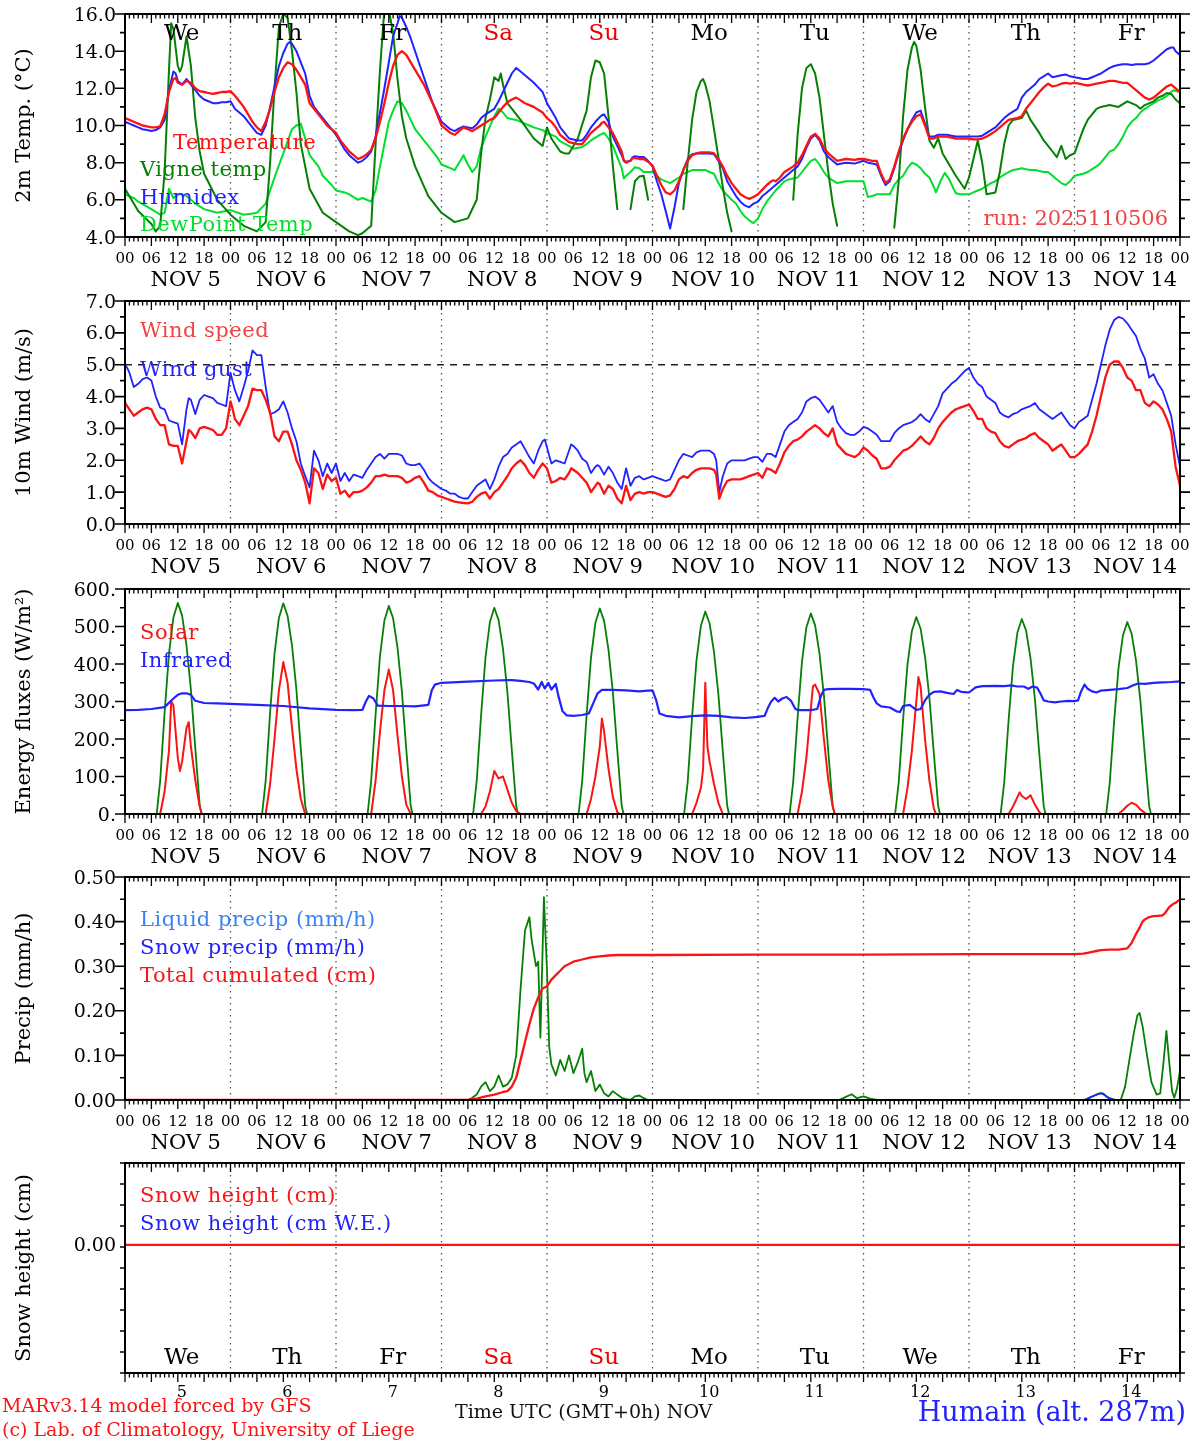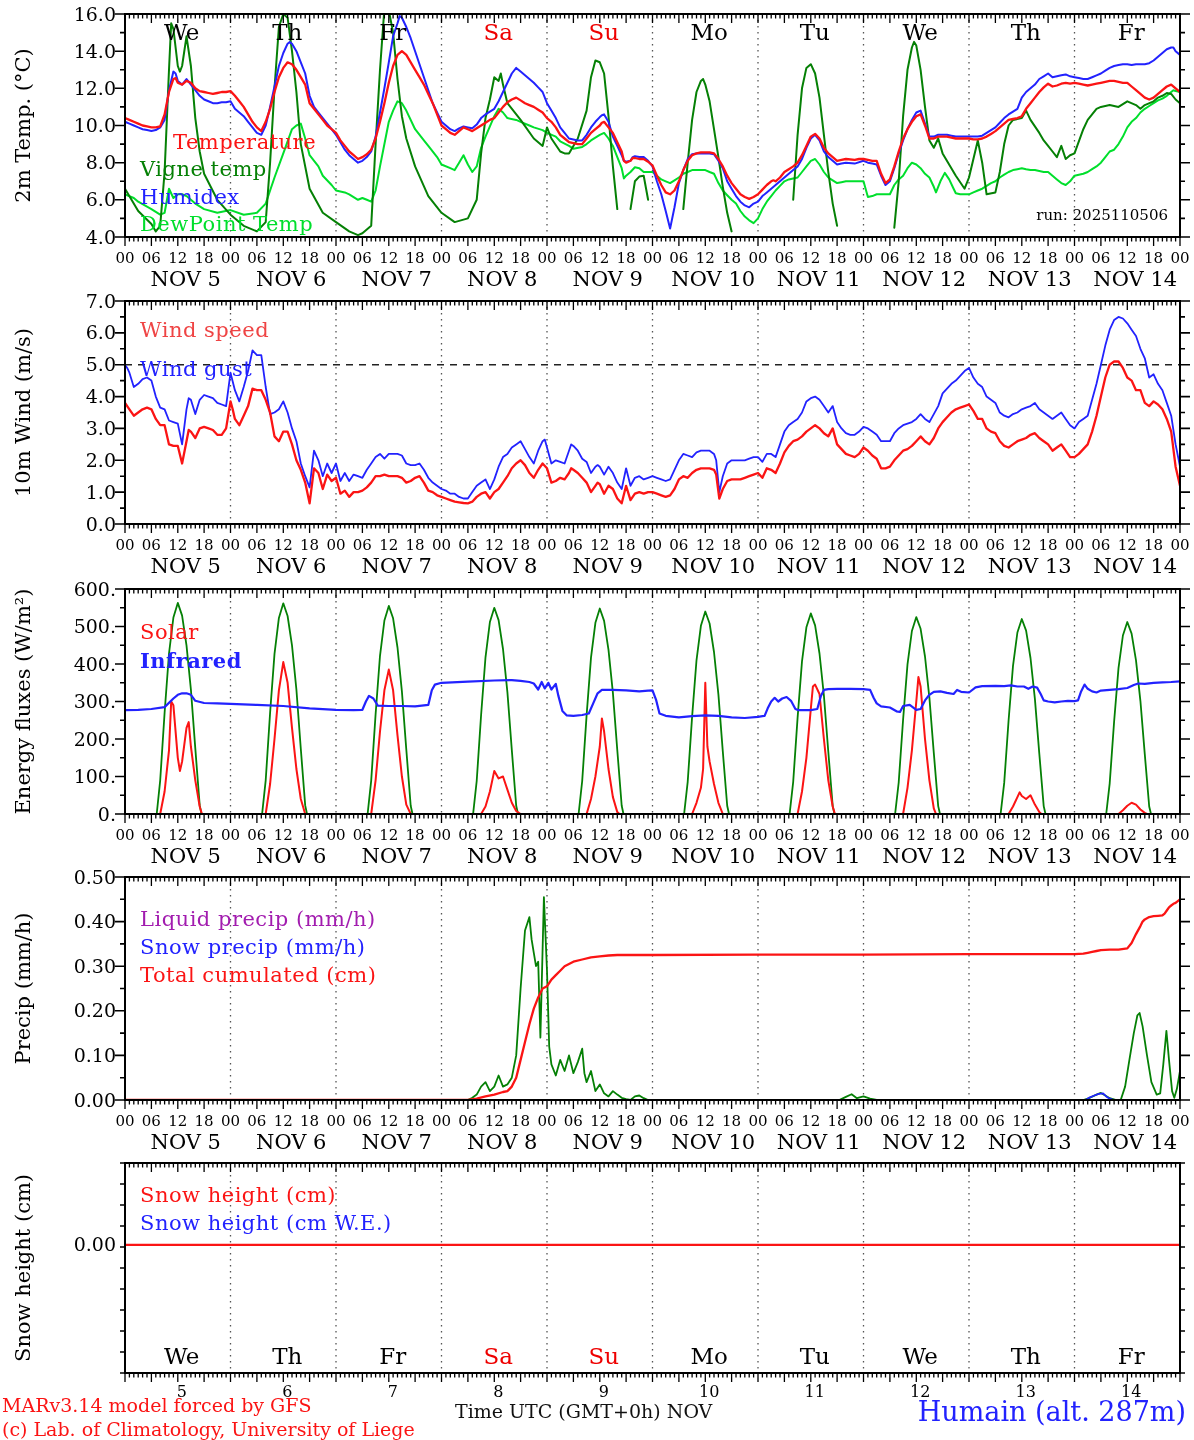--- a/index.html
+++ b/index.html
@@ -1,21 +1,21 @@
 <!DOCTYPE html>
 <html><head>
 <meta charset="utf-8">
 <style>
   html,body{margin:0;padding:0;background:#fff;}
   #wrap{position:relative;width:1194px;height:1440px;background:#fff;overflow:hidden;
         font-family:"DejaVu Serif",serif;text-align:right;}
   #chart{position:absolute;left:0;top:0;}
   .ov{position:absolute;white-space:nowrap;font-family:"DejaVu Serif",serif;}
   .legend{font-size:21px;letter-spacing:.5px;}
-  .runlab{font-size:15px;color:#000000;}
+  .runlab{font-size:21px;color:#ef4444;}
   .cred{font-size:19px;color:#fb1414;}
   .xlab{font-size:19px;color:#111;}
   .station{font-size:27px;color:#2222fe;}
 </style>
 </head>
 <body>
 
 <div id="wrap">
   <svg id="chart" width="1194" height="1440">
       <clipPath id="clip0">
@@ -350,23 +350,23 @@
 
   <div class="ov legend" style="left: 140px; top: 130px; color: rgb(251, 20, 20); margin-left: 33px;">Temperature</div>
   <div class="ov legend" style="left: 140px; top: 157px; color: rgb(5, 128, 5);">Vigne temp</div>
   <div class="ov legend" style="left: 140px; top: 185px; color: rgb(34, 34, 254);">Humidex</div>
   <div class="ov legend" style="left: 140px; top: 212px; color: rgb(0, 223, 44);">DewPoint Temp</div>
 
   <div class="ov legend" style="left: 140px; top: 318px; color: #ef4444;">Wind speed</div>
   <div class="ov legend" style="left: 140px; top: 357px; color: rgb(34, 34, 254);">Wind gust</div>
 
   <div class="ov legend" style="left: 140px; top: 620px; color: rgb(251, 20, 20);">Solar</div>
-  <div class="ov legend" style="left: 140px; top: 648px; color: rgb(34, 34, 254); font-weight: bold;">Infrared</div>
-
-  <div class="ov legend" style="left: 140px; top: 907px; color: #a21caf;">Liquid precip (mm/h)</div>
+  <div class="ov legend" style="left: 140px; top: 648px; color: rgb(34, 34, 254);">Infrared</div>
+
+  <div class="ov legend" style="left: 140px; top: 907px; color: #3b82f6;">Liquid precip (mm/h)</div>
   <div class="ov legend" style="left: 140px; top: 935px; color: rgb(34, 34, 254);">Snow precip (mm/h)</div>
   <div class="ov legend" style="left: 140px; top: 963px; color: rgb(251, 20, 20);">Total cumulated (cm)</div>
 
   <div class="ov legend" style="left: 140px; top: 1183px; color: rgb(251, 20, 20);">Snow height (cm)</div>
   <div class="ov legend" style="left: 140px; top: 1211px; color: rgb(34, 34, 254);">Snow height (cm W.E.)</div>
 
   <div class="ov runlab" style="right:26px;top:206px">run: 2025110506</div>
 
   <div class="ov cred" style="left:2px;top:1394px">MARv3.14 model forced by GFS</div>
   <div class="ov cred" style="left:2px;top:1418px">(c) Lab. of Climatology, University of Liege</div>

